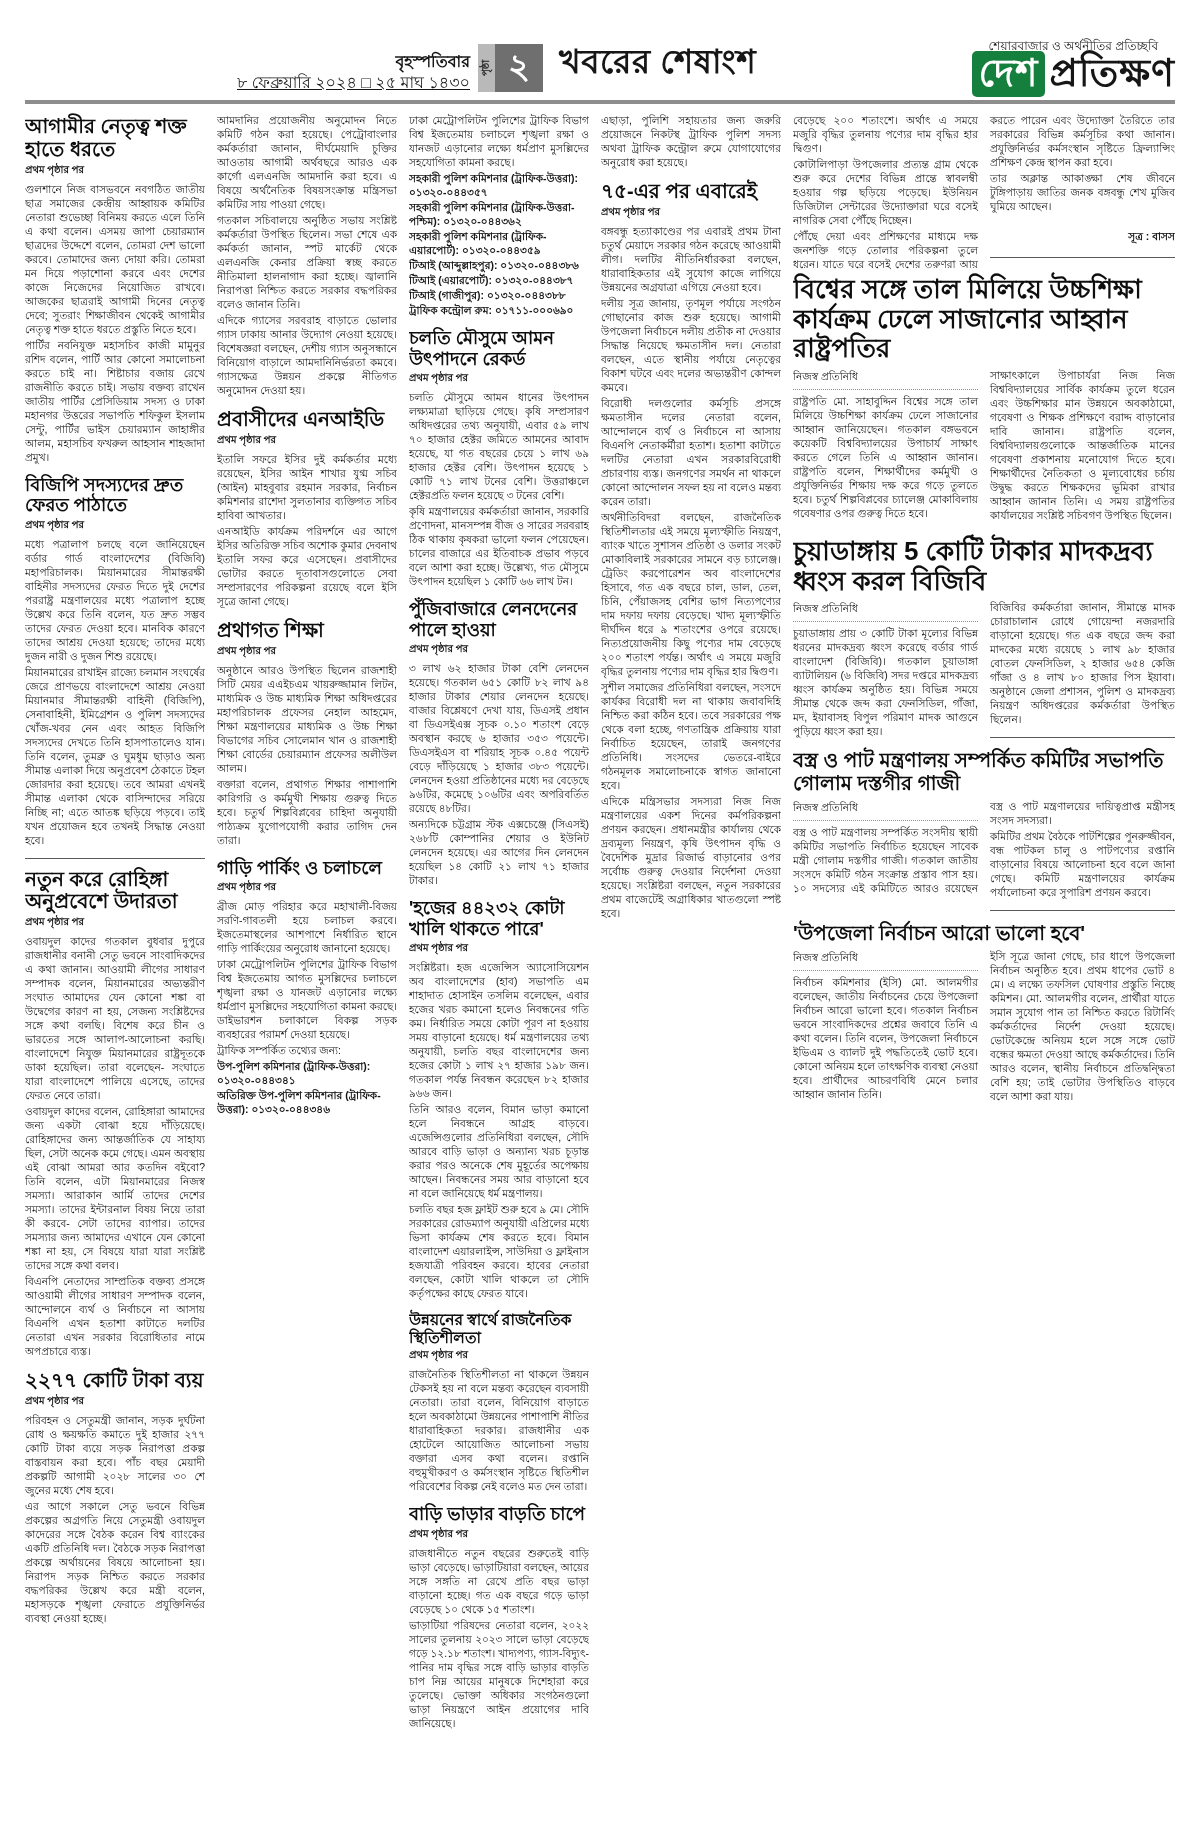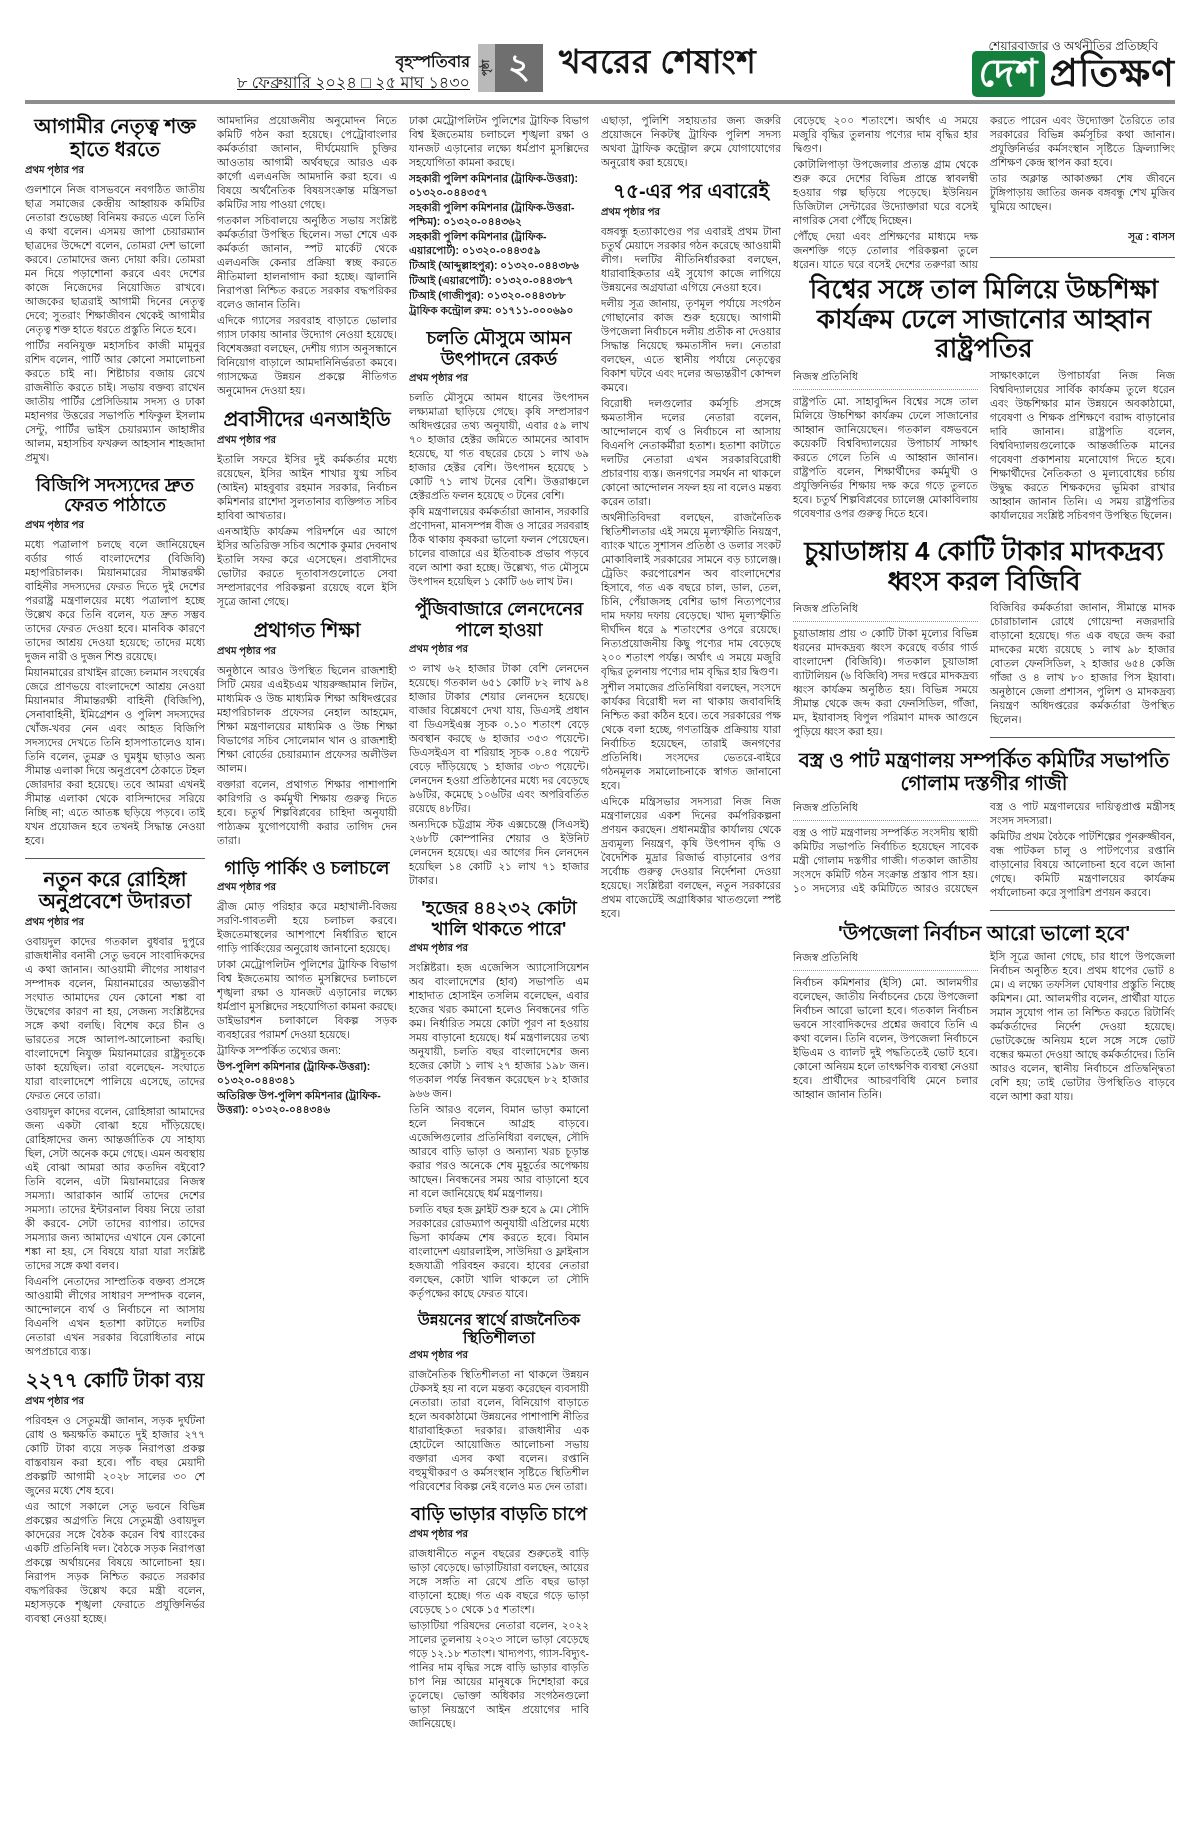--- a/index.html
+++ b/index.html
@@ -32,21 +32,21 @@
   .masthead-logo{font-size:38px;font-weight:800;letter-spacing:1px;}
   .logo-chip{background:#15803d;color:#fff;padding:1px 7px 3px;border-radius:5px;margin-right:4px;}
 
   
   .columns{display:flex;gap:12px;height:1716px;overflow:hidden;margin-top:9px;}
   .col{flex:0 0 180px;width:180px;overflow:hidden;}
   .right-pair{flex:1 1 auto;columns:2;column-gap:12px;height:1716px;overflow:hidden;}
 
   .article{margin:0 0 11px;}
   .rule-top{border-top:1px solid #5a5a5a;padding-top:7px;}
-  .headline{margin:2px 0 1px;text-align:center;font-weight:700;line-height:1.14;color:#0e0e0e;}
+  .headline{margin:2px 0 1px;text-align:left;font-weight:700;line-height:1.14;color:#0e0e0e;}
   .headline.xl{font-size:26px;}
   .headline.lg{font-size:20px;}
   .headline.md{font-size:18px;}
   .headline.sm{font-size:15.5px;}
   .headline.span-all{column-span:all;-webkit-column-span:all;padding:2px 0 3px;}
   .subhead{text-align:left;font-size:10px;font-weight:700;margin-bottom:3px;}
   .byline{font-size:10.5px;font-weight:400;border-bottom:1px dotted #8f8f8f;padding:1px 0 3px;margin-bottom:4px;}
   .body-text{font-size:10.5px;line-height:14px;text-align:justify;margin:0 0 2px;}
   .phone-line{font-size:10.5px;line-height:14px;font-weight:700;margin:0 0 1px;}
   .source-line{font-size:10.5px;font-weight:700;text-align:right;margin:16px 0 2px;}
@@ -194,21 +194,21 @@
             <p class="body-text">তার অক্লান্ত আকাঙ্ক্ষা শেষ জীবনে টুঙ্গিপাড়ায় জাতির জনক বঙ্গবন্ধু শেখ মুজিব ঘুমিয়ে আছেন।</p>
             <div class="source-line">সূত্র : বাসস</div>
           </article>
           <article class="article rule-top">
             <h2 class="headline xl span-all">বিশ্বের সঙ্গে তাল মিলিয়ে উচ্চশিক্ষা কার্যক্রম ঢেলে সাজানোর আহ্বান রাষ্ট্রপতির</h2>
             <div class="byline">নিজস্ব প্রতিনিধি</div>
             <p class="body-text">রাষ্ট্রপতি মো. সাহাবুদ্দিন বিশ্বের সঙ্গে তাল মিলিয়ে উচ্চশিক্ষা কার্যক্রম ঢেলে সাজানোর আহ্বান জানিয়েছেন। গতকাল বঙ্গভবনে কয়েকটি বিশ্ববিদ্যালয়ের উপাচার্য সাক্ষাৎ করতে গেলে তিনি এ আহ্বান জানান। রাষ্ট্রপতি বলেন, শিক্ষার্থীদের কর্মমুখী ও প্রযুক্তিনির্ভর শিক্ষায় দক্ষ করে গড়ে তুলতে হবে। চতুর্থ শিল্পবিপ্লবের চ্যালেঞ্জ মোকাবিলায় গবেষণার ওপর গুরুত্ব দিতে হবে।</p>
             <p class="body-text">সাক্ষাৎকালে উপাচার্যরা নিজ নিজ বিশ্ববিদ্যালয়ের সার্বিক কার্যক্রম তুলে ধরেন এবং উচ্চশিক্ষার মান উন্নয়নে অবকাঠামো, গবেষণা ও শিক্ষক প্রশিক্ষণে বরাদ্দ বাড়ানোর দাবি জানান। রাষ্ট্রপতি বলেন, বিশ্ববিদ্যালয়গুলোকে আন্তর্জাতিক মানের গবেষণা প্রকাশনায় মনোযোগ দিতে হবে। শিক্ষার্থীদের নৈতিকতা ও মূল্যবোধের চর্চায় উদ্বুদ্ধ করতে শিক্ষকদের ভূমিকা রাখার আহ্বান জানান তিনি। এ সময় রাষ্ট্রপতির কার্যালয়ের সংশ্লিষ্ট সচিবগণ উপস্থিত ছিলেন।</p>
           </article>
           <article class="article">
-            <h2 class="headline xl span-all">চুয়াডাঙ্গায় 4 কোটি টাকার মাদকদ্রব্য ধ্বংস করল বিজিবি</h2>
+            <h2 class="headline xl span-all">চুয়াডাঙ্গায় 5 কোটি টাকার মাদকদ্রব্য ধ্বংস করল বিজিবি</h2>
             <div class="byline">নিজস্ব প্রতিনিধি</div>
             <p class="body-text">চুয়াডাঙ্গায় প্রায় ৩ কোটি টাকা মূল্যের বিভিন্ন ধরনের মাদকদ্রব্য ধ্বংস করেছে বর্ডার গার্ড বাংলাদেশ (বিজিবি)। গতকাল চুয়াডাঙ্গা ব্যাটালিয়ন (৬ বিজিবি) সদর দপ্তরে মাদকদ্রব্য ধ্বংস কার্যক্রম অনুষ্ঠিত হয়। বিভিন্ন সময়ে সীমান্ত থেকে জব্দ করা ফেনসিডিল, গাঁজা, মদ, ইয়াবাসহ বিপুল পরিমাণ মাদক আগুনে পুড়িয়ে ধ্বংস করা হয়।</p>
             <p class="body-text">বিজিবির কর্মকর্তারা জানান, সীমান্তে মাদক চোরাচালান রোধে গোয়েন্দা নজরদারি বাড়ানো হয়েছে। গত এক বছরে জব্দ করা মাদকের মধ্যে রয়েছে ১ লাখ ৯৮ হাজার বোতল ফেনসিডিল, ২ হাজার ৬৫৪ কেজি গাঁজা ও ৪ লাখ ৮০ হাজার পিস ইয়াবা। অনুষ্ঠানে জেলা প্রশাসন, পুলিশ ও মাদকদ্রব্য নিয়ন্ত্রণ অধিদপ্তরের কর্মকর্তারা উপস্থিত ছিলেন।</p>
           </article>
           <article class="article rule-top">
             <h2 class="headline lg span-all">বস্ত্র ও পাট মন্ত্রণালয় সম্পর্কিত কমিটির সভাপতি গোলাম দস্তগীর গাজী</h2>
             <div class="byline">নিজস্ব প্রতিনিধি</div>
             <p class="body-text">বস্ত্র ও পাট মন্ত্রণালয় সম্পর্কিত সংসদীয় স্থায়ী কমিটির সভাপতি নির্বাচিত হয়েছেন সাবেক মন্ত্রী গোলাম দস্তগীর গাজী। গতকাল জাতীয় সংসদে কমিটি গঠন সংক্রান্ত প্রস্তাব পাস হয়। ১০ সদস্যের এই কমিটিতে আরও রয়েছেন বস্ত্র ও পাট মন্ত্রণালয়ের দায়িত্বপ্রাপ্ত মন্ত্রীসহ সংসদ সদস্যরা।</p>
             <p class="body-text">কমিটির প্রথম বৈঠকে পাটশিল্পের পুনরুজ্জীবন, বন্ধ পাটকল চালু ও পাটপণ্যের রপ্তানি বাড়ানোর বিষয়ে আলোচনা হবে বলে জানা গেছে। কমিটি মন্ত্রণালয়ের কার্যক্রম পর্যালোচনা করে সুপারিশ প্রণয়ন করবে।</p>
           </article>

